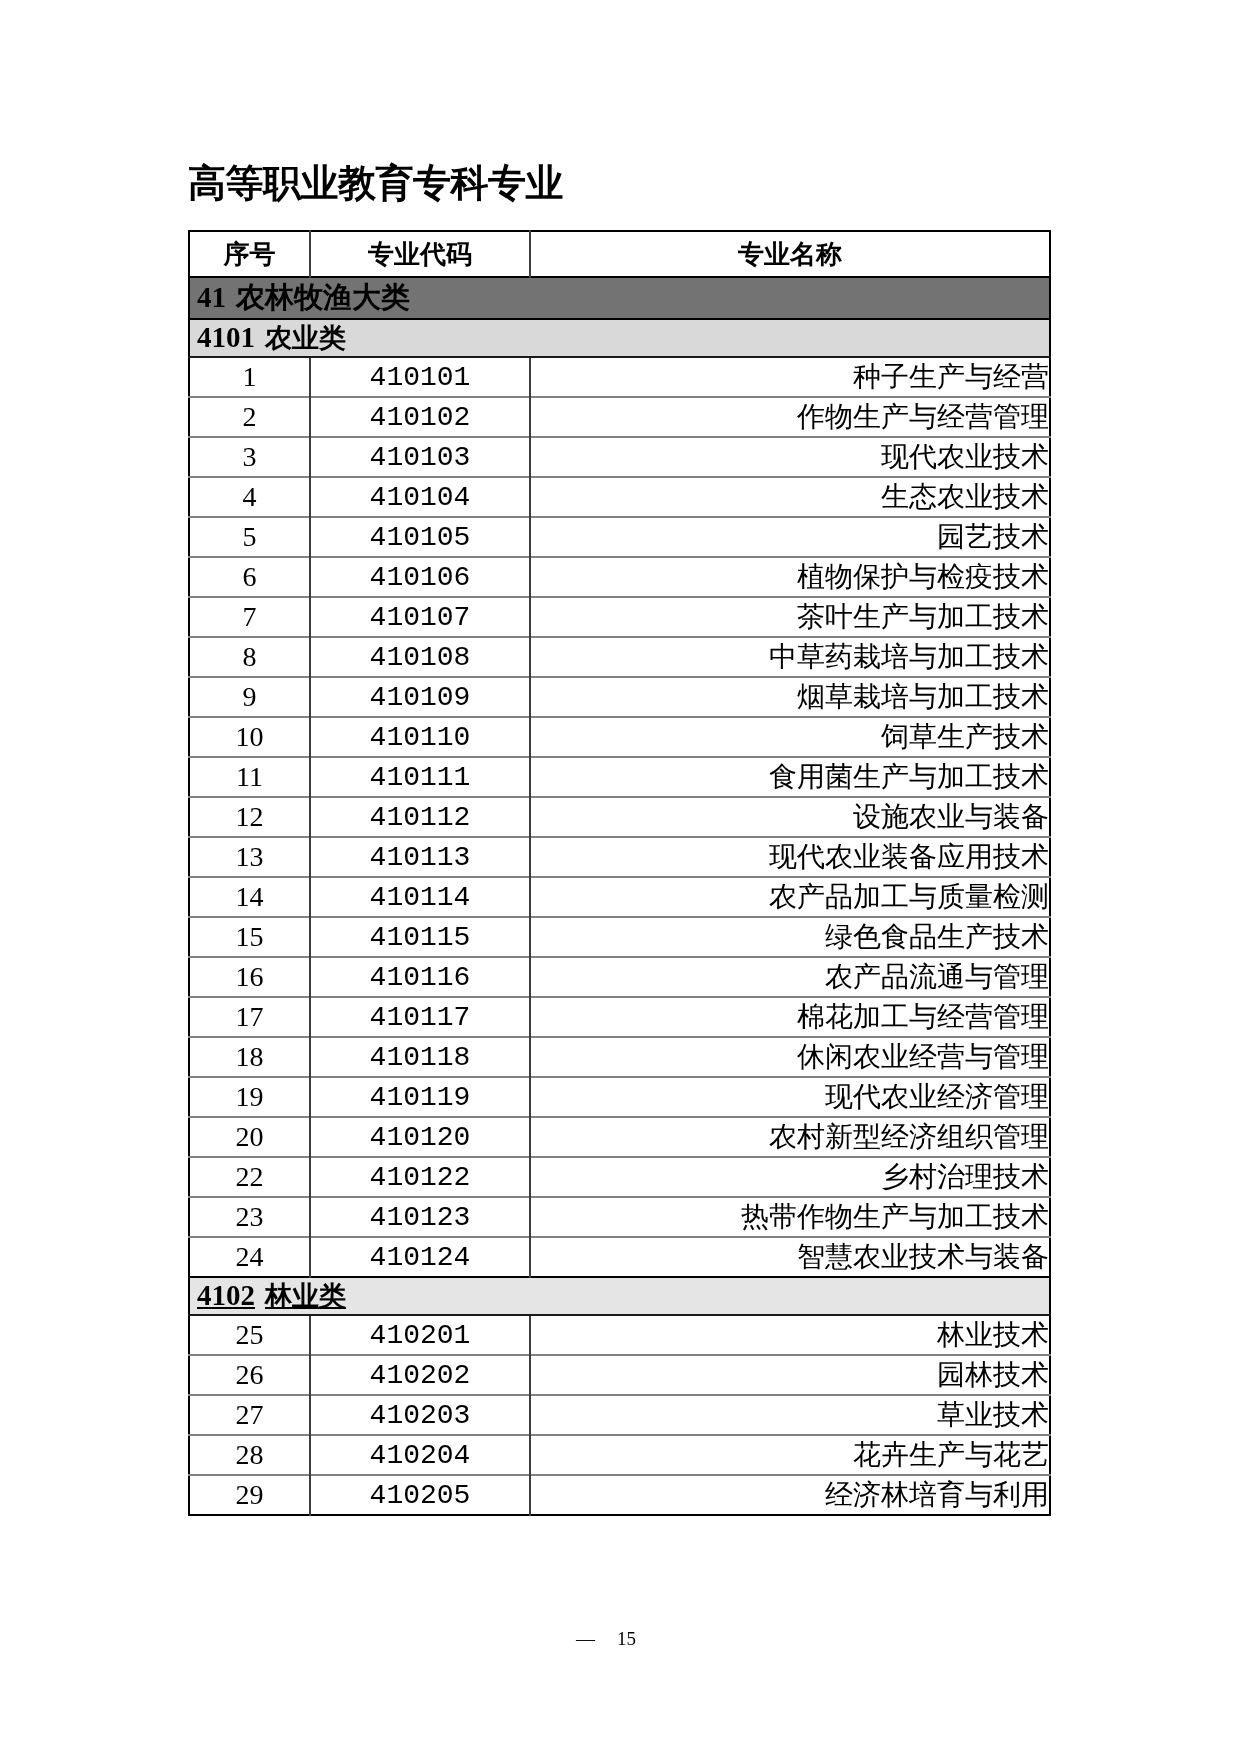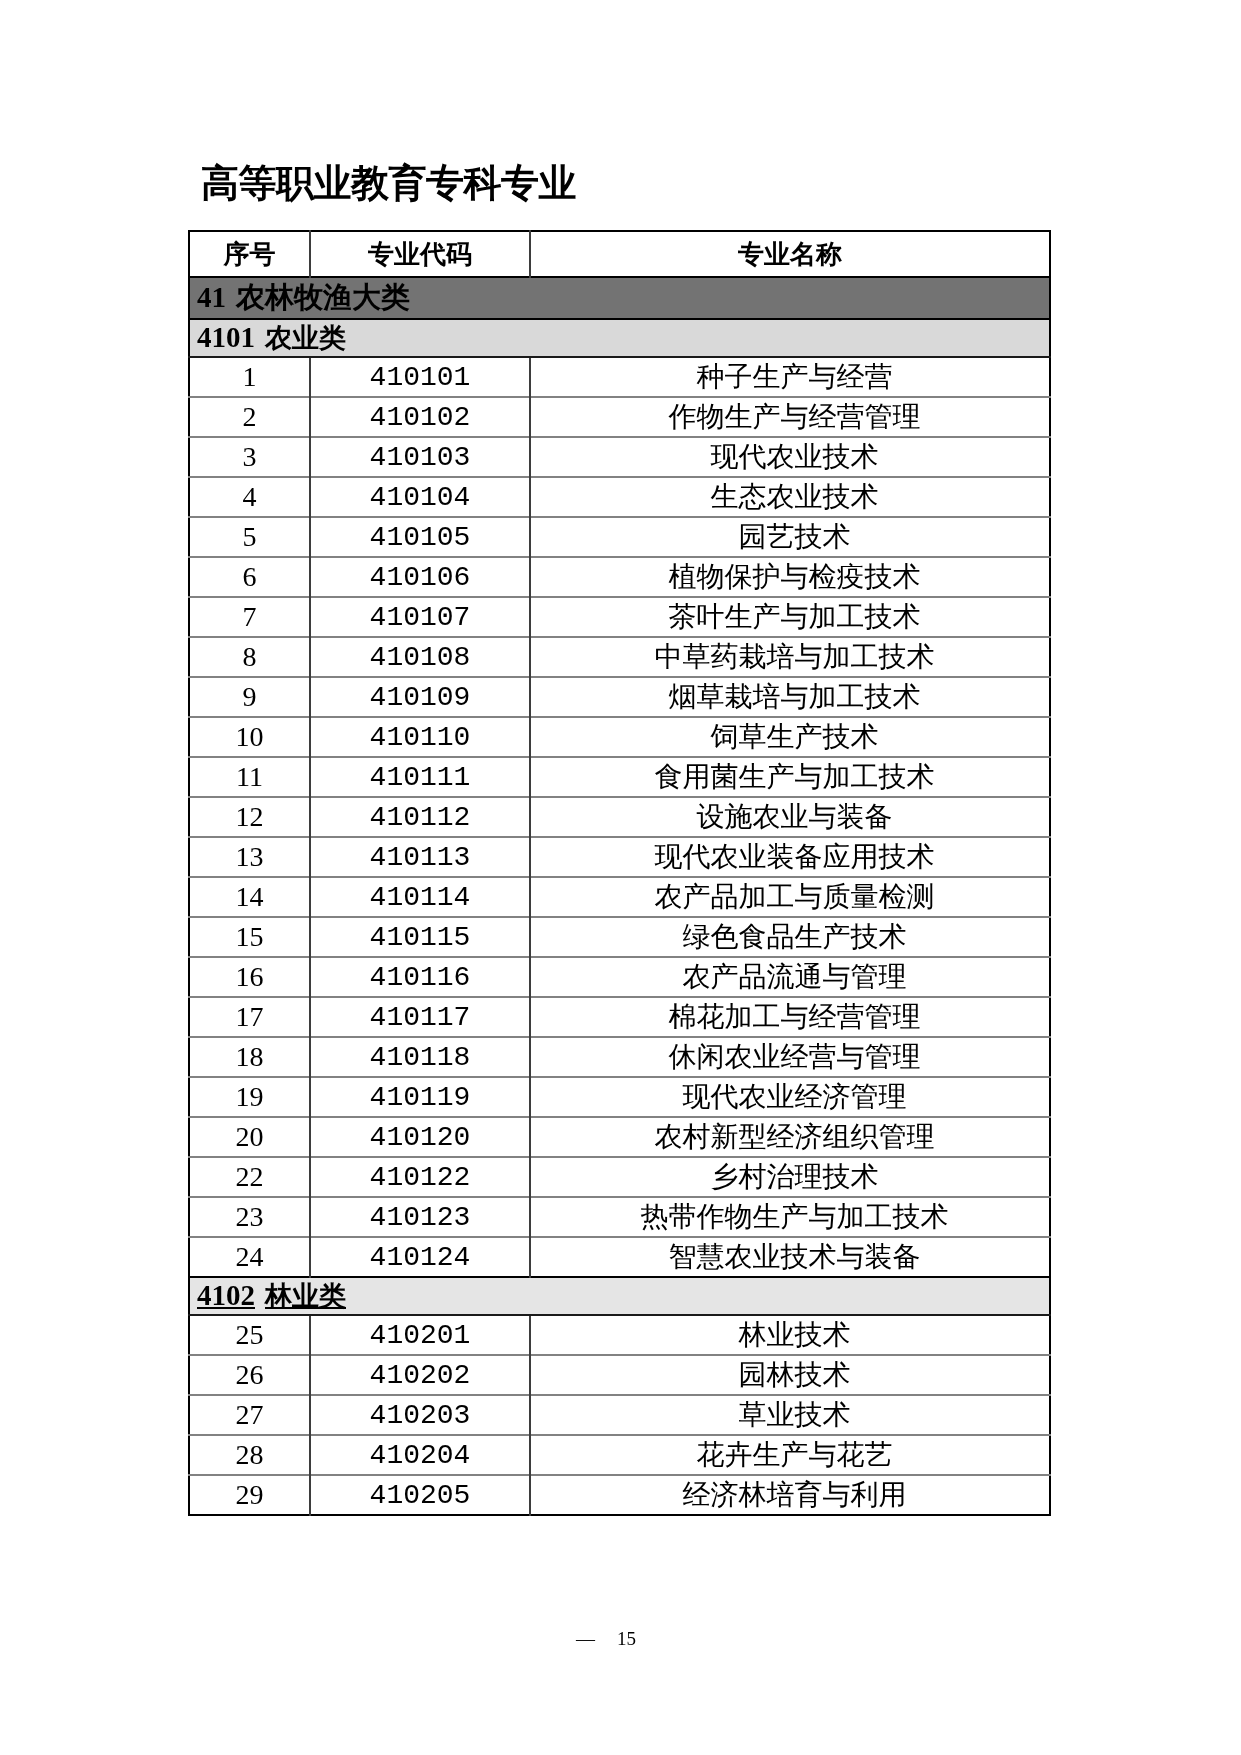--- a/index.html
+++ b/index.html
@@ -9,21 +9,21 @@
   }
   body {
     width: 1241px; height: 1755px;
     position: relative;
     overflow: hidden;
     font-family: "Liberation Serif", "DejaVu Serif", serif;
     color: #000;
   }
   .page-title {
     position: absolute;
-    left: 201px; top: 158px;
+    left: 188px; top: 158px;
     font-size: 38px;
     font-weight: bold;
     letter-spacing: -0.5px;
     white-space: nowrap;
     font-family: "Liberation Serif", "DejaVu Serif", serif;
   }
   table.majors {
     position: absolute;
     left: 188px; top: 230px;
     width: 861px;
@@ -45,21 +45,21 @@
     font-family: "Liberation Sans", "DejaVu Sans", sans-serif;
     font-weight: bold;
     font-size: 26px;
     text-align: center;
     background: #ffffff;
   }
   
   tbody tr { height: 24px; }
   tbody td { border-top: 2px solid #828282; font-size: 28px; }
   td.seq, td.code { text-align: center; }
-  td.name { text-align: center; padding-left: 9px; }
+  td.name { text-align: right; padding-left: 9px; }
   
   tr.category-row td, tr.subcategory-row td {
     border-top: 2px solid #000;
     padding-left: 7px;
     text-align: left;
   }
   tr.after-section td { border-top-color: #1a1a1a; }
   .sec-code {
     font-weight: bold;
     font-size: 29px;

